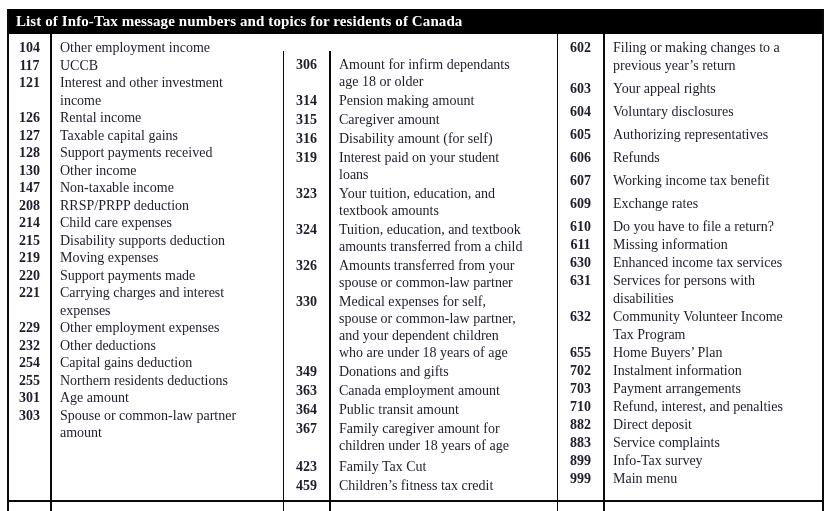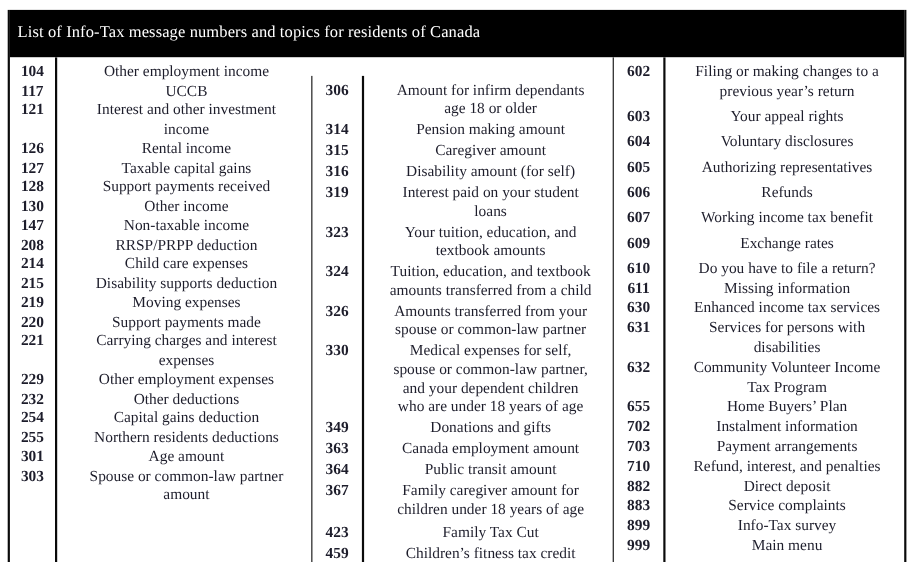--- a/index.html
+++ b/index.html
@@ -19,28 +19,28 @@
     position: absolute;
     left: 7px;
     top: 9px;
     width: 817px;
     height: 502px;
     box-sizing: border-box;
     border-left: 2px solid #0a0a0a;
     border-right: 2px solid #0a0a0a;
   }
   .header-bar {
-    height: 43px;
+    height: 25px;
     background: #000000;
     color: #ffffff;
     display: flex;
     align-items: center;
     padding-left: 7px;
     font-size: 15px;
-    font-weight: normal;
+    font-weight: bold;
     letter-spacing: 0.1px;
   }
   .table-body {
     position: relative;
     height: 477px;
     display: flex;
     align-items: flex-start;
     overflow: hidden;
     color: #1d1d2b;
   }
@@ -80,21 +80,20 @@
     flex: none;
     text-align: center;
     font-weight: bold;
   }
   .group-1 .entry .num { width: 41px; }
   .group-2 .entry .num, .group-3 .entry .num { width: 45px; }
   .entry .topic {
     flex: 1;
     padding: 0 4px 0 10px;
     white-space: pre-line;
-    text-align: center;
   }
   .group-1 .entry { line-height: 17.5px; }
   .group-2 .entry { line-height: 17px; margin-bottom: 2px; }
   .group-2 .entry:nth-child(14) { margin-top: 4px; } 
   .group-3 .entry { line-height: 18px; }
   .group-3 .entry:nth-child(-n+7) { margin-bottom: 5px; } 
 </style>
 </head>
 <body>
 

